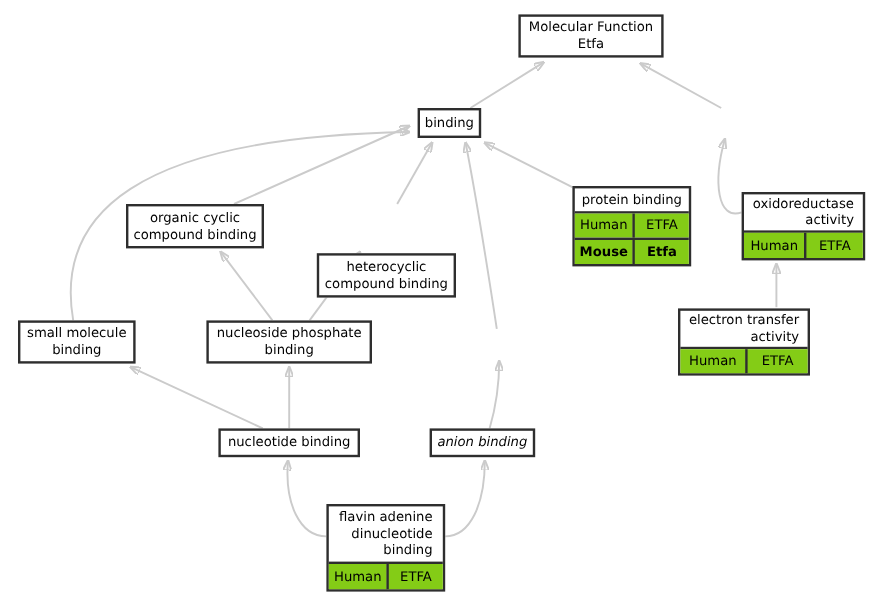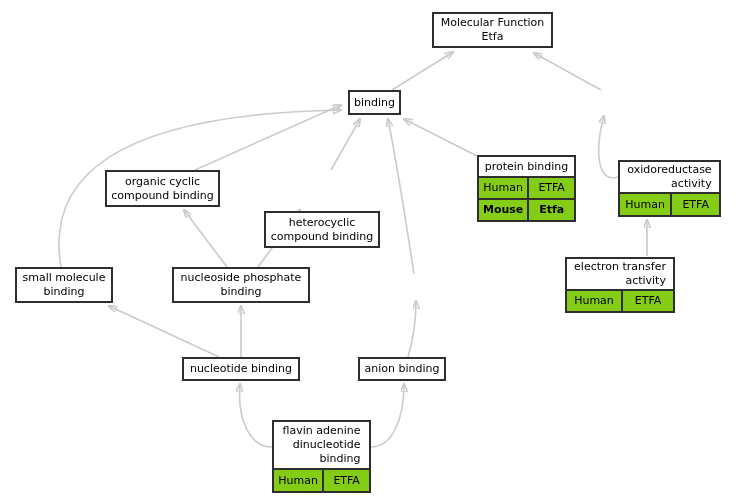--- a/index.html
+++ b/index.html
@@ -33,21 +33,21 @@
   #n-protein{left:477px;top:155px;width:99px;height:67px;}
   #n-protein .srow{height:20px;}
   #n-oxidoreductase{left:618px;top:160px;width:103px;height:57px;}
   #n-oxidoreductase .srow{height:21px;}
   #n-small{left:15px;top:267px;width:98px;height:36px;}
   #n-nucphos{left:172px;top:267px;width:138px;height:36px;}
   #n-ion{left:383px;top:274px;width:72px;height:24px;}
   #n-electron{left:565px;top:257px;width:110px;height:56px;}
   #n-electron .srow{height:20px;}
   #n-nucleotide{left:182px;top:357px;width:118px;height:24px;}
-  #n-anion{left:358px;top:357px;width:88px;height:24px;}
+  #n-anion{left:358px;top:357px;width:88px;height:24px;font-style:italic;}
   #n-fad{left:272px;top:420px;width:99px;height:73px;}
   #n-fad .srow{height:21px;}
 </style>
 </head>
 <body>
 
 <div class="stage">
 
   <svg class="edges" width="735" height="504" viewBox="0 0 735 504">
     <defs>

